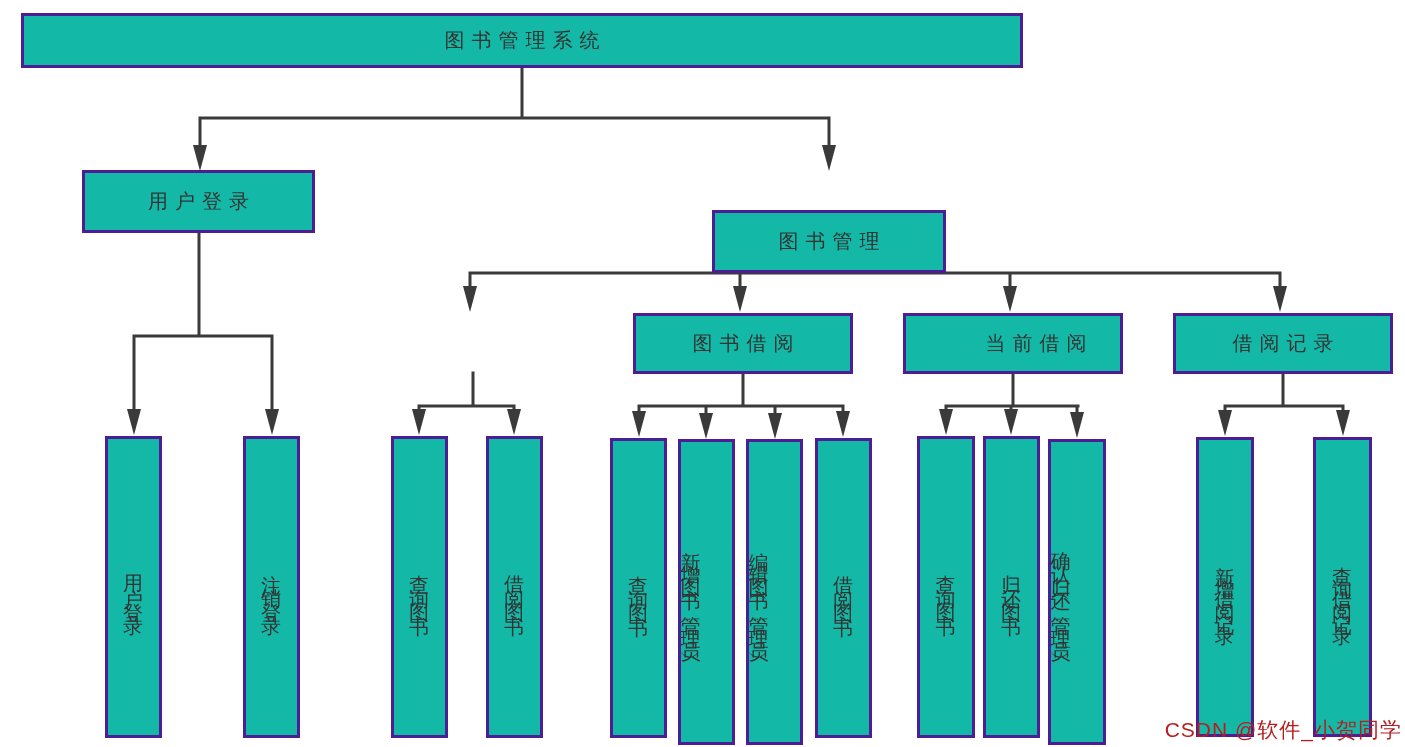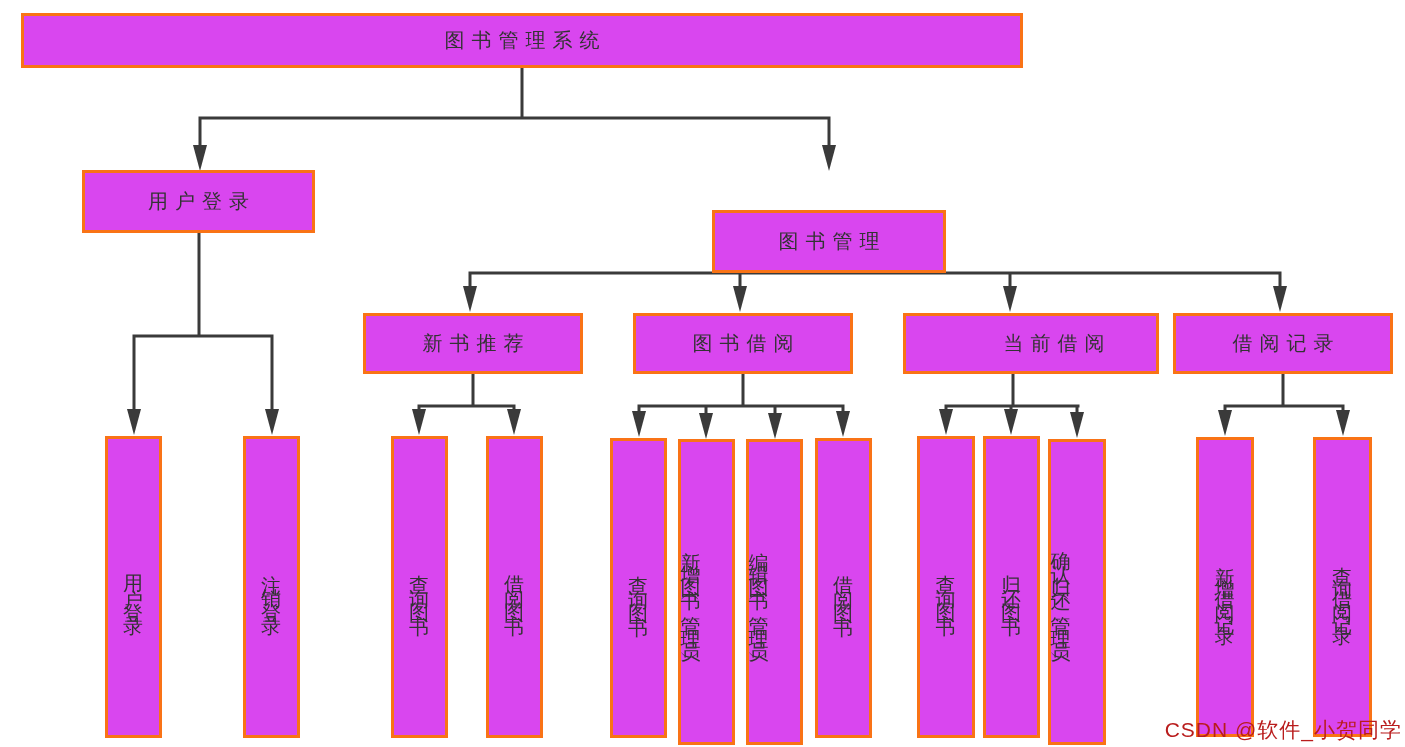--- a/index.html
+++ b/index.html
@@ -7,22 +7,22 @@
     position:relative;
     width:1405px;height:747px;
     background:#ffffff;
     font-family:"Liberation Sans","DejaVu Sans",sans-serif;
     overflow:hidden;
   }
   .wires{position:absolute;left:0;top:0;z-index:0;}
   .box{
     position:absolute;
     box-sizing:border-box;
-    border:3px solid #f97316;
-    background:#d946ef;
+    border:3px solid #4c1d95;
+    background:#14b8a6;
     display:flex;align-items:center;justify-content:center;
     color:#333333;
     z-index:1;
   }
   .box .hlabel{
     font-size:20px;
     letter-spacing:7px;
     text-indent:7px;
     white-space:nowrap;
     color:#333333;
@@ -97,27 +97,24 @@
     <span class="hlabel">图书管理系统</span>
   </div>
 
   <div class="box" style="left:82px;top:170px;width:233px;height:63px;">
     <span class="hlabel">用户登录</span>
   </div>
   <div class="box" style="left:712px;top:170px;width:234px;height:63px;margin-top:40px;">
     <span class="hlabel">图书管理</span>
   </div>
 
-  <div class="box" style="left:363px;top:313px;width:220px;height:61px;">
-    <span class="hlabel">新书推荐</span>
-  </div>
   <div class="box" style="left:633px;top:313px;width:220px;height:61px;">
     <span class="hlabel">图书借阅</span>
   </div>
-  <div class="box" style="left:903px;top:313px;width:256px;height:61px;padding-left:46px;">
+  <div class="box" style="left:903px;top:313px;width:220px;height:61px;padding-left:46px;">
     <span class="hlabel">当前借阅</span>
   </div>
   <div class="box" style="left:1173px;top:313px;width:220px;height:61px;">
     <span class="hlabel">借阅记录</span>
   </div>
 
   <div class="box leaf" style="left:105px;top:436px;width:57px;height:302px;">
     <span class="vlabel">用户登录</span>
   </div>
   <div class="box leaf" style="left:243px;top:436px;width:57px;height:302px;">

